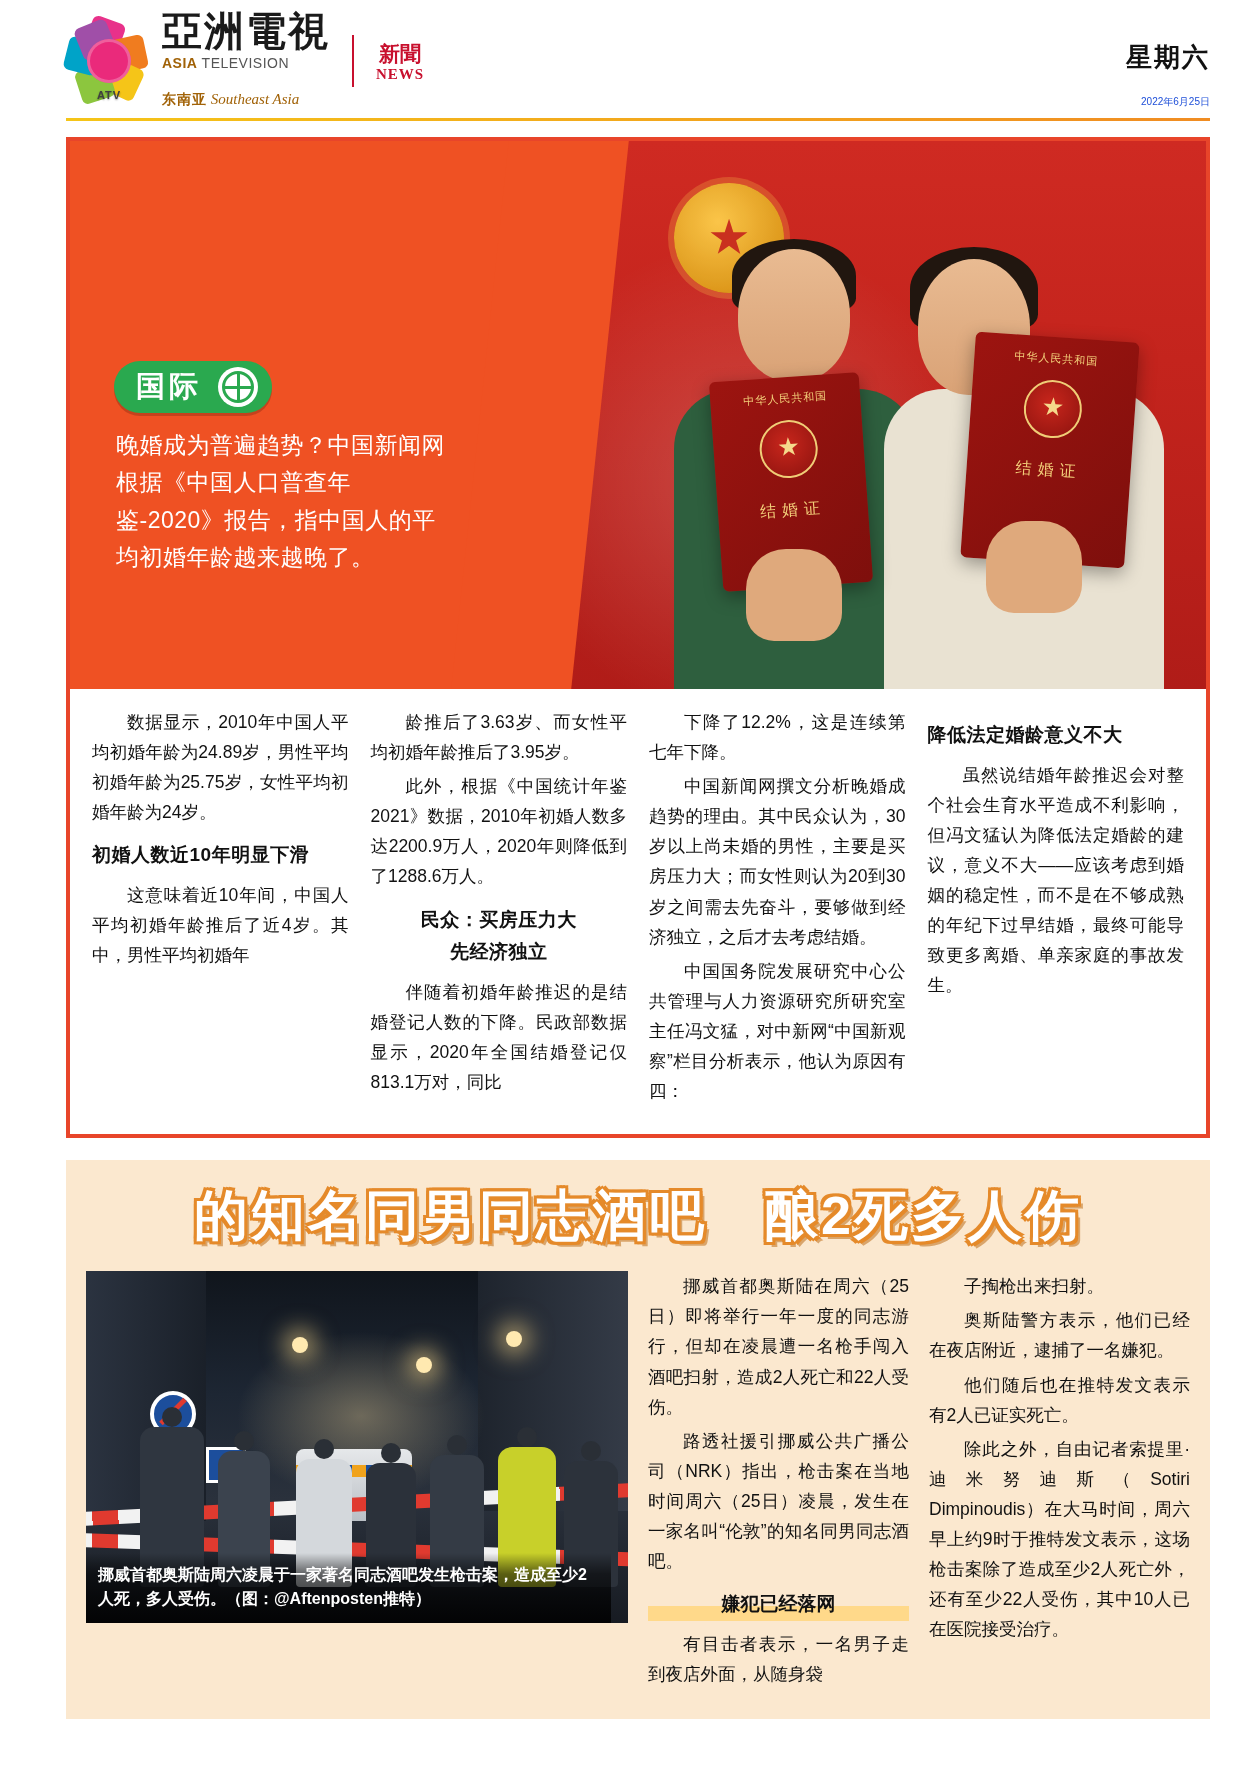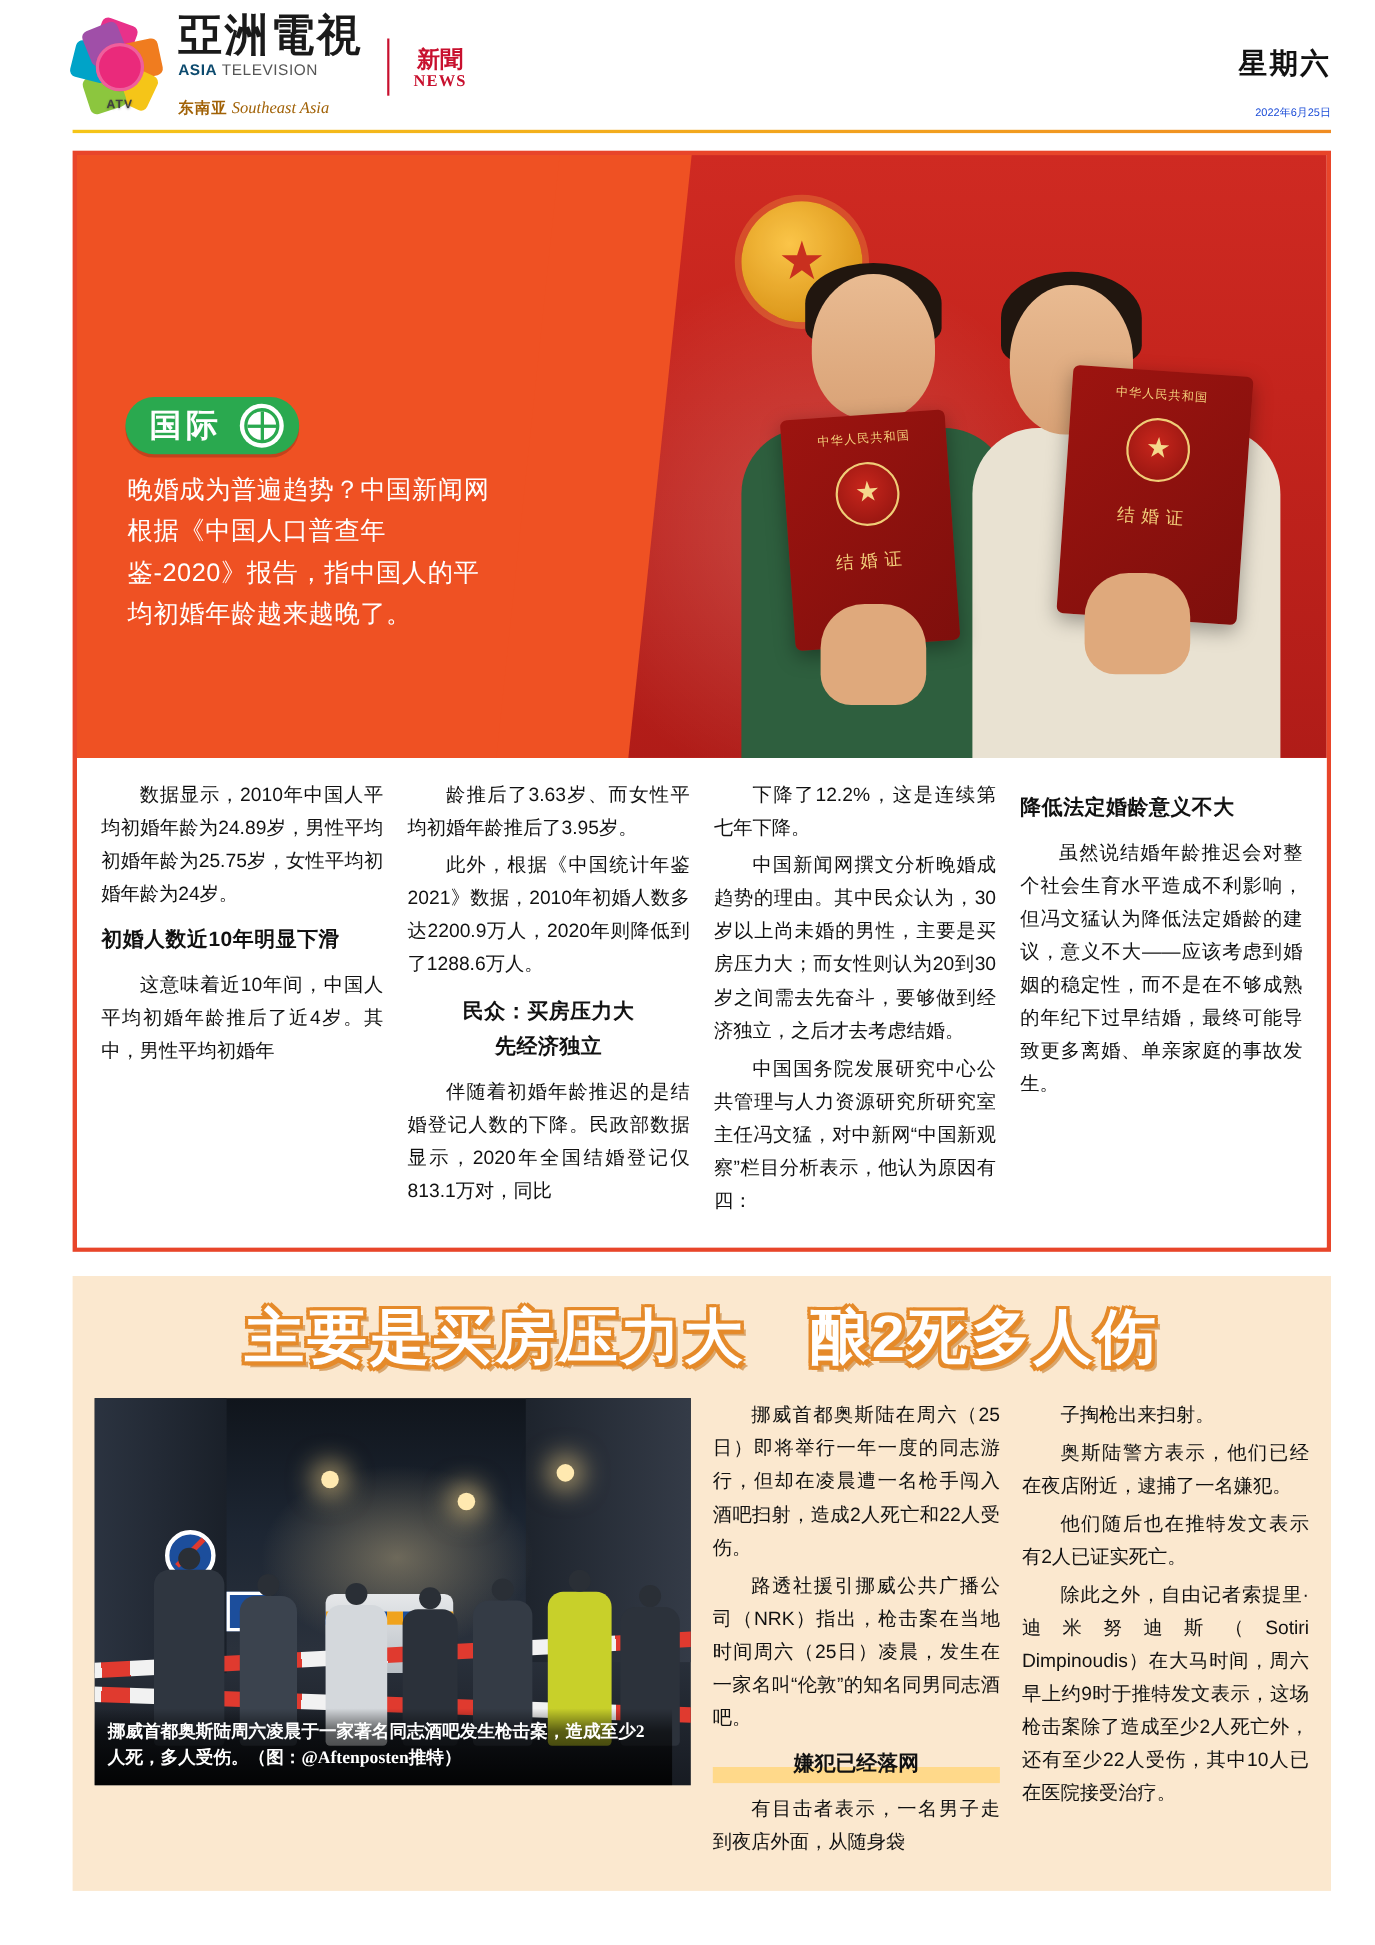--- a/index.html
+++ b/index.html
@@ -82,21 +82,21 @@
     font-weight: bold;
     letter-spacing: 2px;
     color: #1a1a1a;
   }
   .en-name {
     margin-top: 4px;
     font-size: 14px;
     letter-spacing: .5px;
     color: #222;
   }
-  .en-name b { color: #0c4a6e; }
+  .en-name b { color: #a16207; }
   .en-name .light { color: #555; font-weight: normal; }
   .sea-line {
     margin-top: 22px;
     font-size: 15px;
     color: #a16207;
     font-style: italic;
     font-family: "Liberation Serif", serif;
   }
   .sea-line .cn { font-style: normal; font-weight: bold; font-size: 14px; letter-spacing: 1px; }
   .brand-sep {
@@ -473,21 +473,20 @@
   .s2-photo .f7 { left: 478px; width: 54px; height: 126px; background: #2c323b; }
   .s2-caption {
     position: absolute;
     left: 0; right: 17px; bottom: 0;
     padding: 10px 12px 12px;
     background: linear-gradient(to top, rgba(0,0,0,.88), rgba(0,0,0,.55) 70%, rgba(0,0,0,0));
     color: #fff;
     font-size: 16px;
     line-height: 1.5;
     font-weight: bold;
-    font-family: Liberation Serif, serif;
   }
   .s2-cols {
     flex: 1;
     display: flex;
     gap: 20px;
   }
   .s2-cols .col {
     flex: 1;
     font-size: 17.5px;
     line-height: 1.72;
@@ -614,21 +613,21 @@
       <div class="col">
         <div class="subhead left">
           <span class="hl">降低法定婚龄意义不大</span>
         </div>
         <p>虽然说结婚年龄推迟会对整个社会生育水平造成不利影响，但冯文猛认为降低法定婚龄的建议，意义不大——应该考虑到婚姻的稳定性，而不是在不够成熟的年纪下过早结婚，最终可能导致更多离婚、单亲家庭的事故发生。</p>
       </div>
     </div>
   </div>
 
   <div class="story2">
-    <div class="s2-headline">主要是买房压力大　酿2死多人伤</div>
+    <div class="s2-headline">的知名同男同志酒吧　酿2死多人伤</div>
 
     <div class="s2-content">
       <div class="s2-photo-wrap">
         <div class="s2-photo">
           <div class="building-l"></div>
           <div class="building-r"></div>
           <div class="street-glow"></div>
           <div class="lamp a"></div>
           <div class="lamp b"></div>
           <div class="lamp c"></div>

